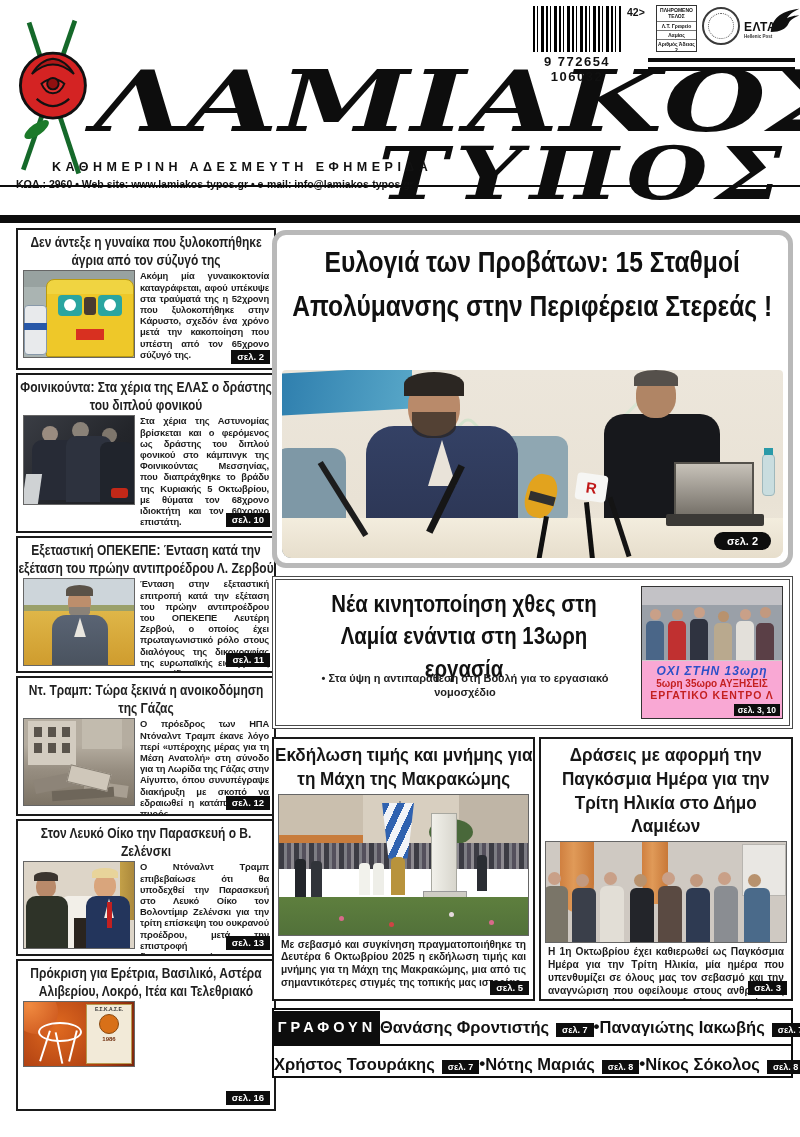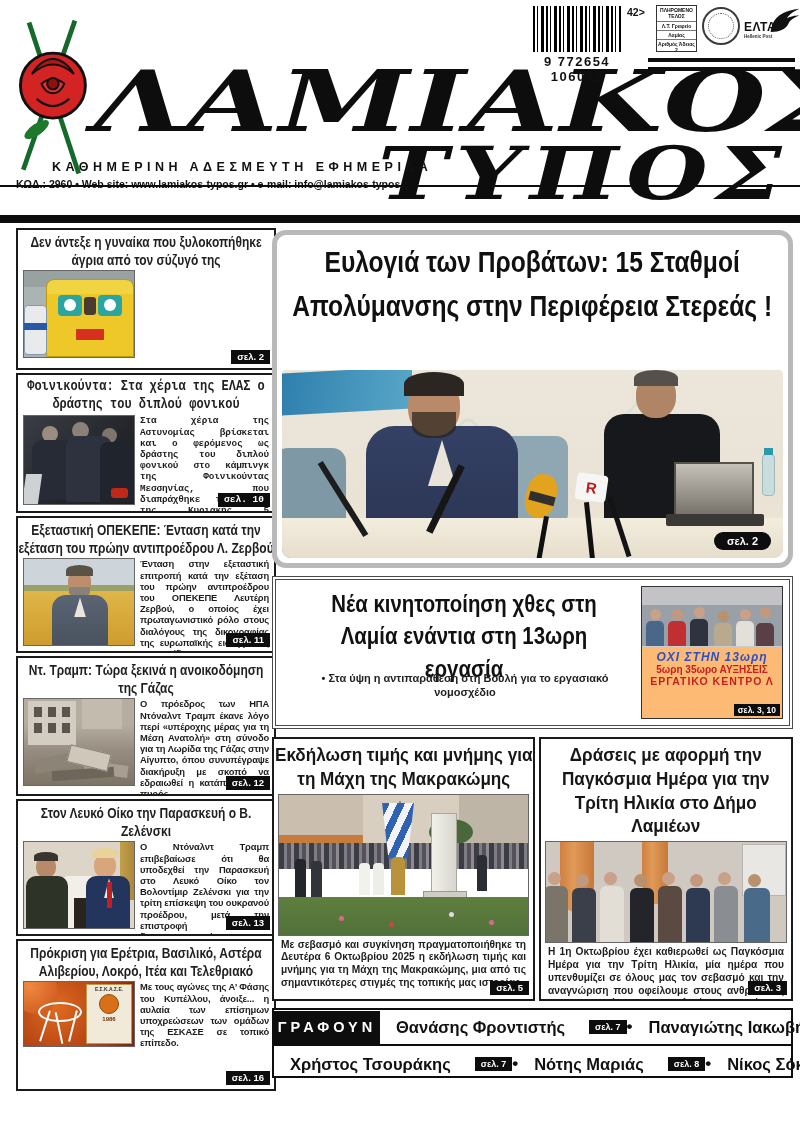--- a/index.html
+++ b/index.html
@@ -78,22 +78,22 @@
   .botph { position:relative; margin:0 4px; overflow:hidden; border:1px solid #666; }
   .botbox p { margin:3px 7px 0; font-size:10.2px; font-weight:bold; line-height:1.26; text-align:justify; color:#1d1d1d; }
 
   
   .writers { position:absolute; left:272px; top:1008px; width:521px; height:70px; border:2px solid #0d0d0d; background:#fff; }
   .wrow { display:flex; align-items:center; height:36px; }
   .wrow1 { border-bottom:2px solid #0d0d0d; }
   .wlabel { width:106px; height:33px; background:#0d0d0d; color:#fff; display:flex; align-items:center;
             justify-content:center; font-size:14.5px; font-weight:bold; letter-spacing:4px; flex:0 0 auto; }
   .wnames { flex:1; display:flex; align-items:center; justify-content:space-evenly; font-size:16.5px; font-weight:bold; }
-  .wname { display:flex; align-items:center; white-space:nowrap;padding-left:16px; }
-  .wbadge { background:#0d0d0d; color:#fff; font-size:9px; font-weight:bold; padding:2px 6px; margin-left:24px; }
+  .wname { display:flex; align-items:flex-end; white-space:nowrap; }
+  .wbadge { background:#0d0d0d; color:#fff; font-size:9px; font-weight:bold; padding:2px 6px; margin-left:7px; }
   .wsep { font-size:17px; }
 </style>
 </head>
 <body>
 
 <div class="page">
 
   <header>
     <svg viewBox="0 0 90 170" style="position:absolute;left:8px;top:14px;width:86px;height:168px;">
       <line x1="22" y1="6" x2="74" y2="164" stroke="#15692a" stroke-width="5"></line>
@@ -147,25 +147,26 @@
           <div class="s" style="left:22px;top:8px;width:88px;height:78px;background:linear-gradient(180deg,#f0d441 0 14px,#eec829 14px);border-radius:8px 8px 2px 2px;border:1px solid #b99a10;"></div>
           <div class="s" style="left:34px;top:24px;width:24px;height:21px;background:#2aa5a0;border-radius:4px;"></div>
           <div class="s" style="left:74px;top:24px;width:24px;height:21px;background:#2aa5a0;border-radius:4px;"></div>
           <div class="s" style="left:40px;top:28px;width:12px;height:12px;background:#fff;border-radius:50%;"></div>
           <div class="s" style="left:80px;top:28px;width:12px;height:12px;background:#fff;border-radius:50%;"></div>
           <div class="s" style="left:60px;top:26px;width:12px;height:18px;background:#4a3b30;border-radius:3px;"></div>
           <div class="s" style="left:52px;top:58px;width:28px;height:11px;background:#d83020;"></div>
           <div class="s" style="left:0;top:34px;width:23px;height:50px;background:#e8eaec;border:1px solid #8899aa;border-radius:4px;"></div>
           <div class="s" style="left:0;top:52px;width:23px;height:7px;background:#2858a8;"></div>
         </div>
+        <p>Ακόμη μία γυναικοκτονία καταγράφεται, αφού υπέκυψε στα τραύματά της η 52χρονη που ξυλοκοπήθηκε στην Κάρυστο, σχεδόν ένα χρόνο μετά την κακοποίηση που υπέστη από τον 65χρονο σύζυγό της.</p>
       </div>
       <span class="badge">σελ. 2</span>
     </section>
 
-    <section class="mini" style="height:140px;font-family:Liberation Mono, monospace;">
+    <section class="mini" style="height:160px;">
       <h2>Φοινικούντα: Στα χέρια της ΕΛΑΣ ο δράστης του διπλού φονικού</h2>
       <div class="mrow">
         <div class="ph" style="width:112px;height:90px;background:linear-gradient(135deg,#3a3d44,#23252a 60%,#1c1e22);">
           <div class="s" style="left:18px;top:10px;width:16px;height:16px;background:#9a8c80;border-radius:50%;"></div>
           <div class="s" style="left:48px;top:6px;width:17px;height:17px;background:#8a8278;border-radius:50%;"></div>
           <div class="s" style="left:78px;top:12px;width:15px;height:15px;background:#7e766c;border-radius:50%;"></div>
           <div class="s" style="left:8px;top:24px;width:44px;height:60px;background:#272b36;border-radius:10px 10px 0 0;"></div>
           <div class="s" style="left:42px;top:20px;width:46px;height:66px;background:#2d3count2px;background:#2d323e;border-radius:10px 10px 0 0;"></div>
           <div class="s" style="left:76px;top:26px;width:34px;height:60px;background:#20242c;border-radius:8px 8px 0 0;"></div>
           <div class="s" style="right:6px;bottom:6px;width:17px;height:10px;background:#c22818;border-radius:3px;"></div>
@@ -238,21 +239,20 @@
           <div class="s" style="left:14px;top:20px;width:44px;height:20px;border:2px solid #fff;border-radius:50%;background:transparent;"></div>
           <div class="s" style="left:20px;top:28px;width:2px;height:32px;background:#fff;transform:rotate(18deg);"></div>
           <div class="s" style="left:34px;top:30px;width:2px;height:32px;background:#fff;transform:rotate(-12deg);"></div>
           <div class="s" style="left:48px;top:28px;width:2px;height:32px;background:#fff;transform:rotate(14deg);"></div>
           <div class="s" style="right:2px;top:2px;width:46px;height:60px;background:#f2ead8;border:1px solid #b89a50;text-align:center;">
             <div style="font-size:5px;font-weight:bold;color:#333;margin-top:1px;">Ε.Σ.Κ.Α.Σ.Ε.</div>
             <div style="width:20px;height:20px;margin:2px auto;border-radius:50%;background:#d87018;border:1px solid #8a4a10;"></div>
             <div style="font-size:6px;font-weight:bold;color:#703010;">1986</div>
           </div>
         </div>
-        <p>Με τους αγώνες της Α’ Φάσης του Κυπέλλου, άνοιξε... η αυλαία των επίσημων υποχρεώσεων των ομάδων της ΕΣΚΑΣΕ σε τοπικό επίπεδο.</p>
       </div>
       <span class="badge">σελ. 16</span>
     </section>
   </aside>
 
   <section class="mainstory">
     <h1>Ευλογιά των Προβάτων: 15 Σταθμοί Απολύμανσης στην Περιφέρεια Στερεάς !</h1>
     <div class="mainph">
       <div class="s" style="left:0;top:0;width:130px;height:42px;background:linear-gradient(100deg,#2f7fae,#58a7c8);transform:skewY(-3deg);"></div>
       <div class="s" style="left:150px;top:60px;width:72px;height:72px;border:3px solid #d4e2cc;transform:rotate(45deg);border-radius:8px;"></div>
@@ -289,21 +289,21 @@
     <div class="ss-bullet">• Στα ύψη η αντιπαράθεση στη Βουλή για το εργασιακό νομοσχέδιο</div>
     <div class="ss-ph">
       <div class="s" style="left:0;top:0;width:100%;height:18px;background:#c3c2c6;"></div>
       <div class="s" style="left:8px;top:22px;width:11px;height:11px;background:#c9a088;border-radius:50%;box-shadow:22px 0 #c2997f,44px -2px #c9a088,68px 2px #b8926e,90px 0 #c9a088,110px -2px #c2997f;"></div>
       <div class="s" style="left:4px;top:34px;width:18px;height:44px;background:#4a6688;border-radius:5px 5px 0 0;"></div>
       <div class="s" style="left:26px;top:34px;width:18px;height:44px;background:#c03030;border-radius:5px 5px 0 0;"></div>
       <div class="s" style="left:48px;top:32px;width:18px;height:46px;background:#2f3340;border-radius:5px 5px 0 0;"></div>
       <div class="s" style="left:72px;top:36px;width:18px;height:42px;background:#b9a98e;border-radius:5px 5px 0 0;"></div>
       <div class="s" style="left:94px;top:34px;width:18px;height:44px;background:#e3e0da;border-radius:5px 5px 0 0;"></div>
       <div class="s" style="left:114px;top:36px;width:18px;height:42px;background:#5a3f46;border-radius:5px 5px 0 0;"></div>
-      <div class="s" style="left:0;bottom:0;width:100%;height:72px;background:#fdba74;border-top:1px solid #ccc;text-align:center;">
+      <div class="s" style="left:0;bottom:0;width:100%;height:58px;background:#f9a8d4;border-top:1px solid #ccc;text-align:center;">
         <div style="margin-top:3px;color:#2c50c8;font-size:12px;font-weight:bold;font-style:italic;letter-spacing:1px;">ΟΧΙ ΣΤΗΝ 13ωρη</div>
         <div style="color:#c42020;font-size:10px;font-weight:bold;">5ωρη 35ωρο ΑΥΞΗΣΕΙΣ</div>
         <div style="color:#c42020;font-size:10.5px;font-weight:bold;letter-spacing:1px;">ΕΡΓΑΤΙΚΟ ΚΕΝΤΡΟ Λ</div>
       </div>
       <span class="badge-sm">σελ. 3, 10</span>
     </div>
   </section>
 
   <section class="botbox" id="makra">
     <h2>Εκδήλωση τιμής και μνήμης για τη Μάχη της Μακρακώμης</h2>

